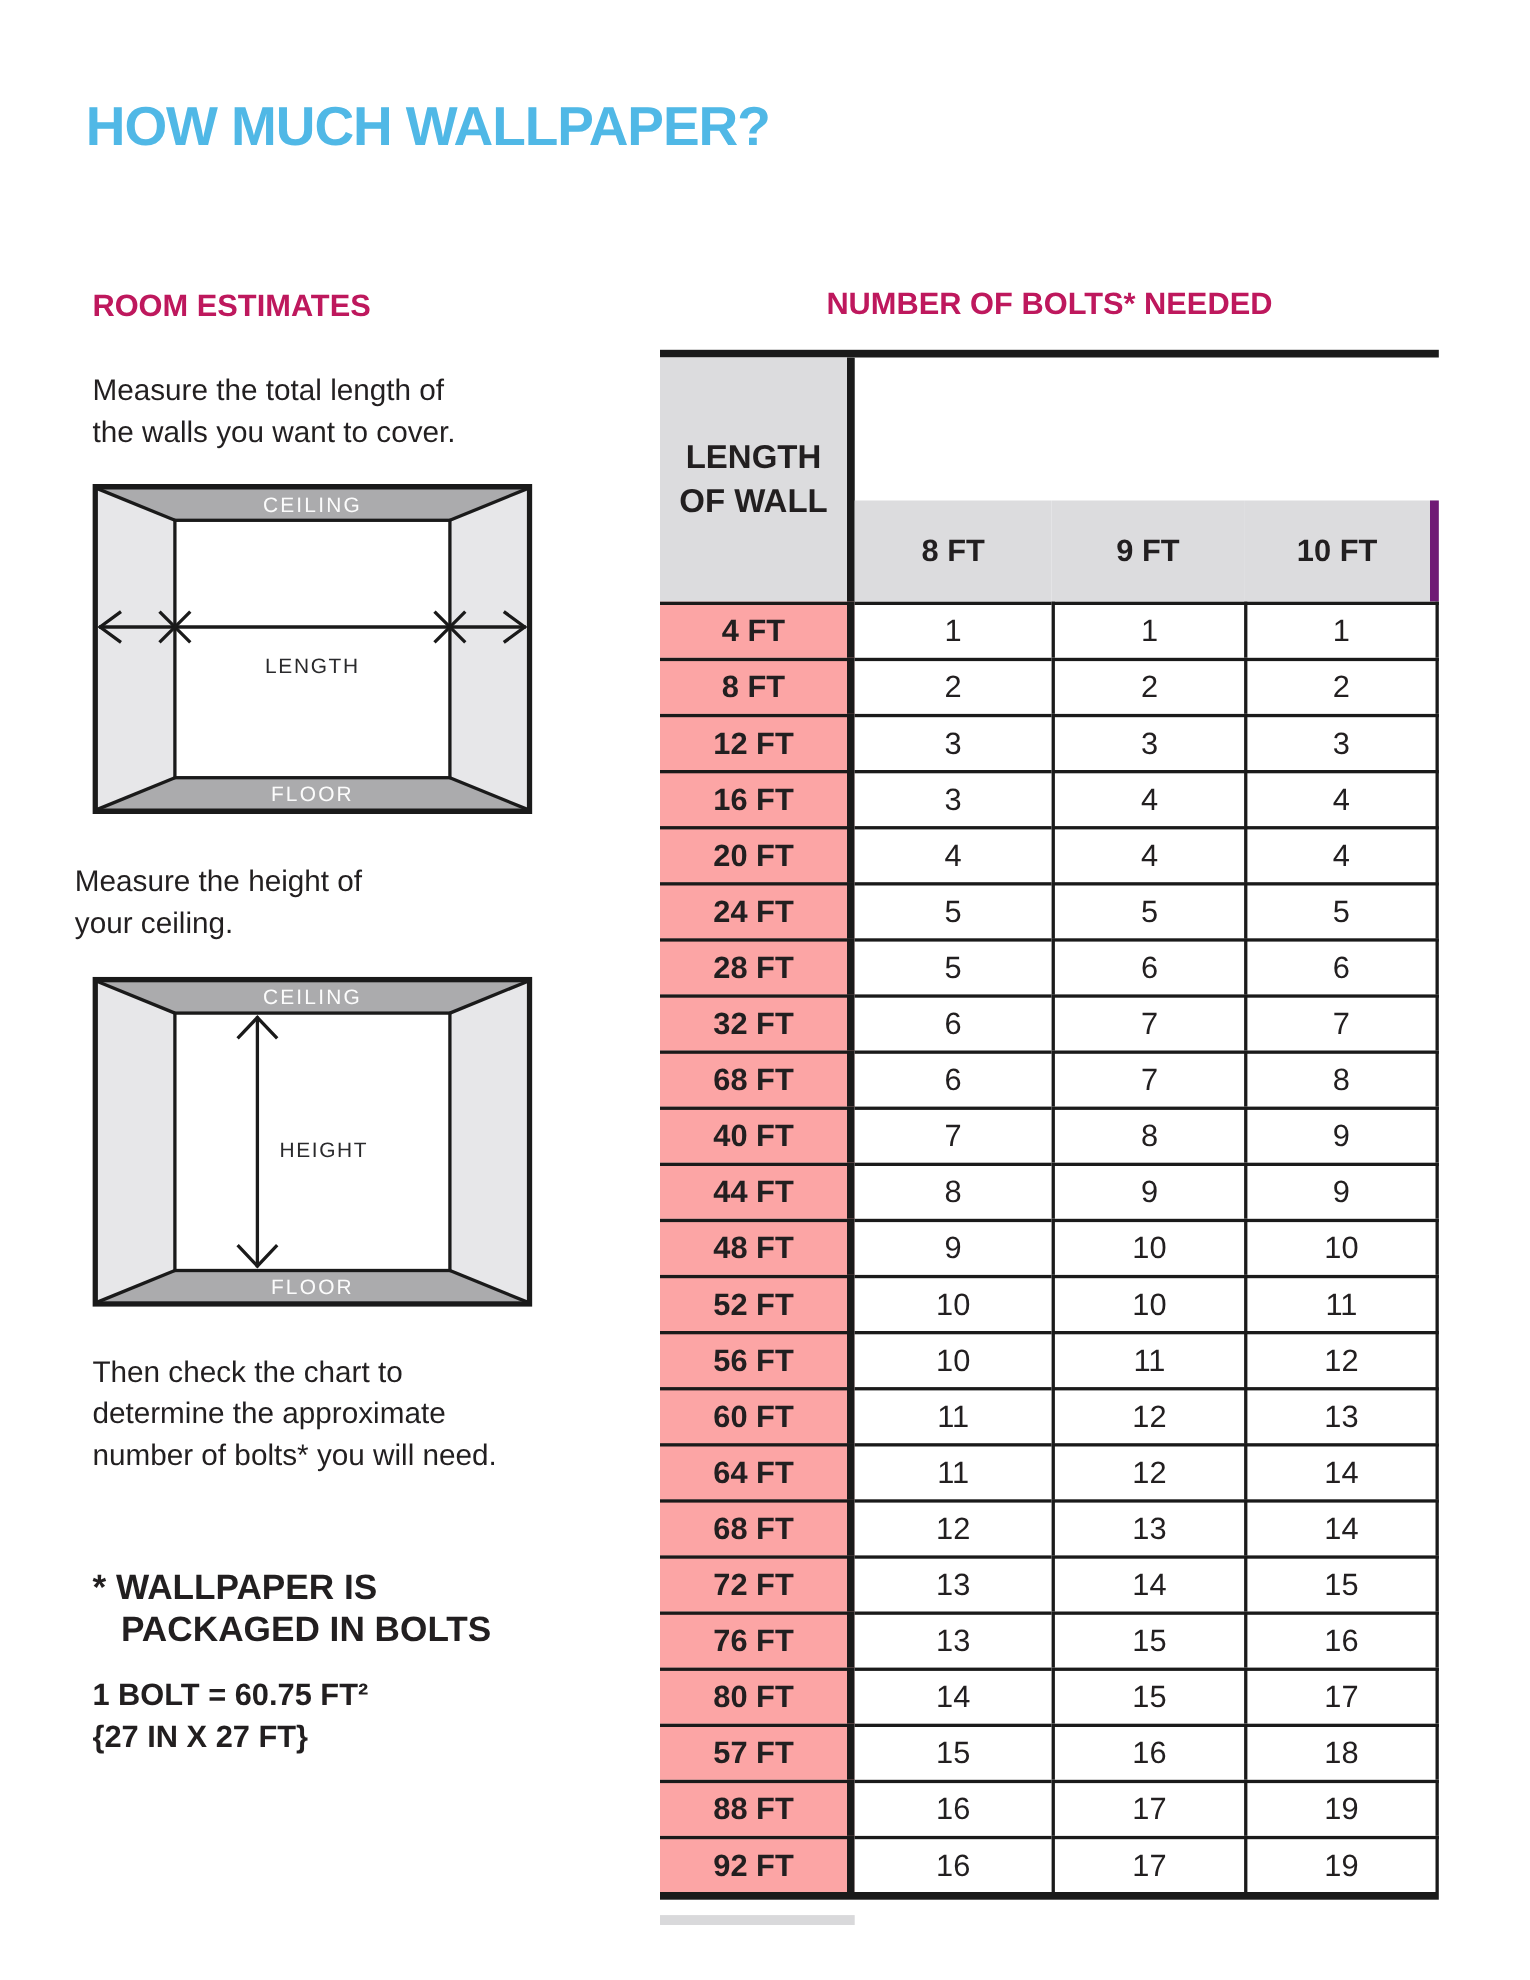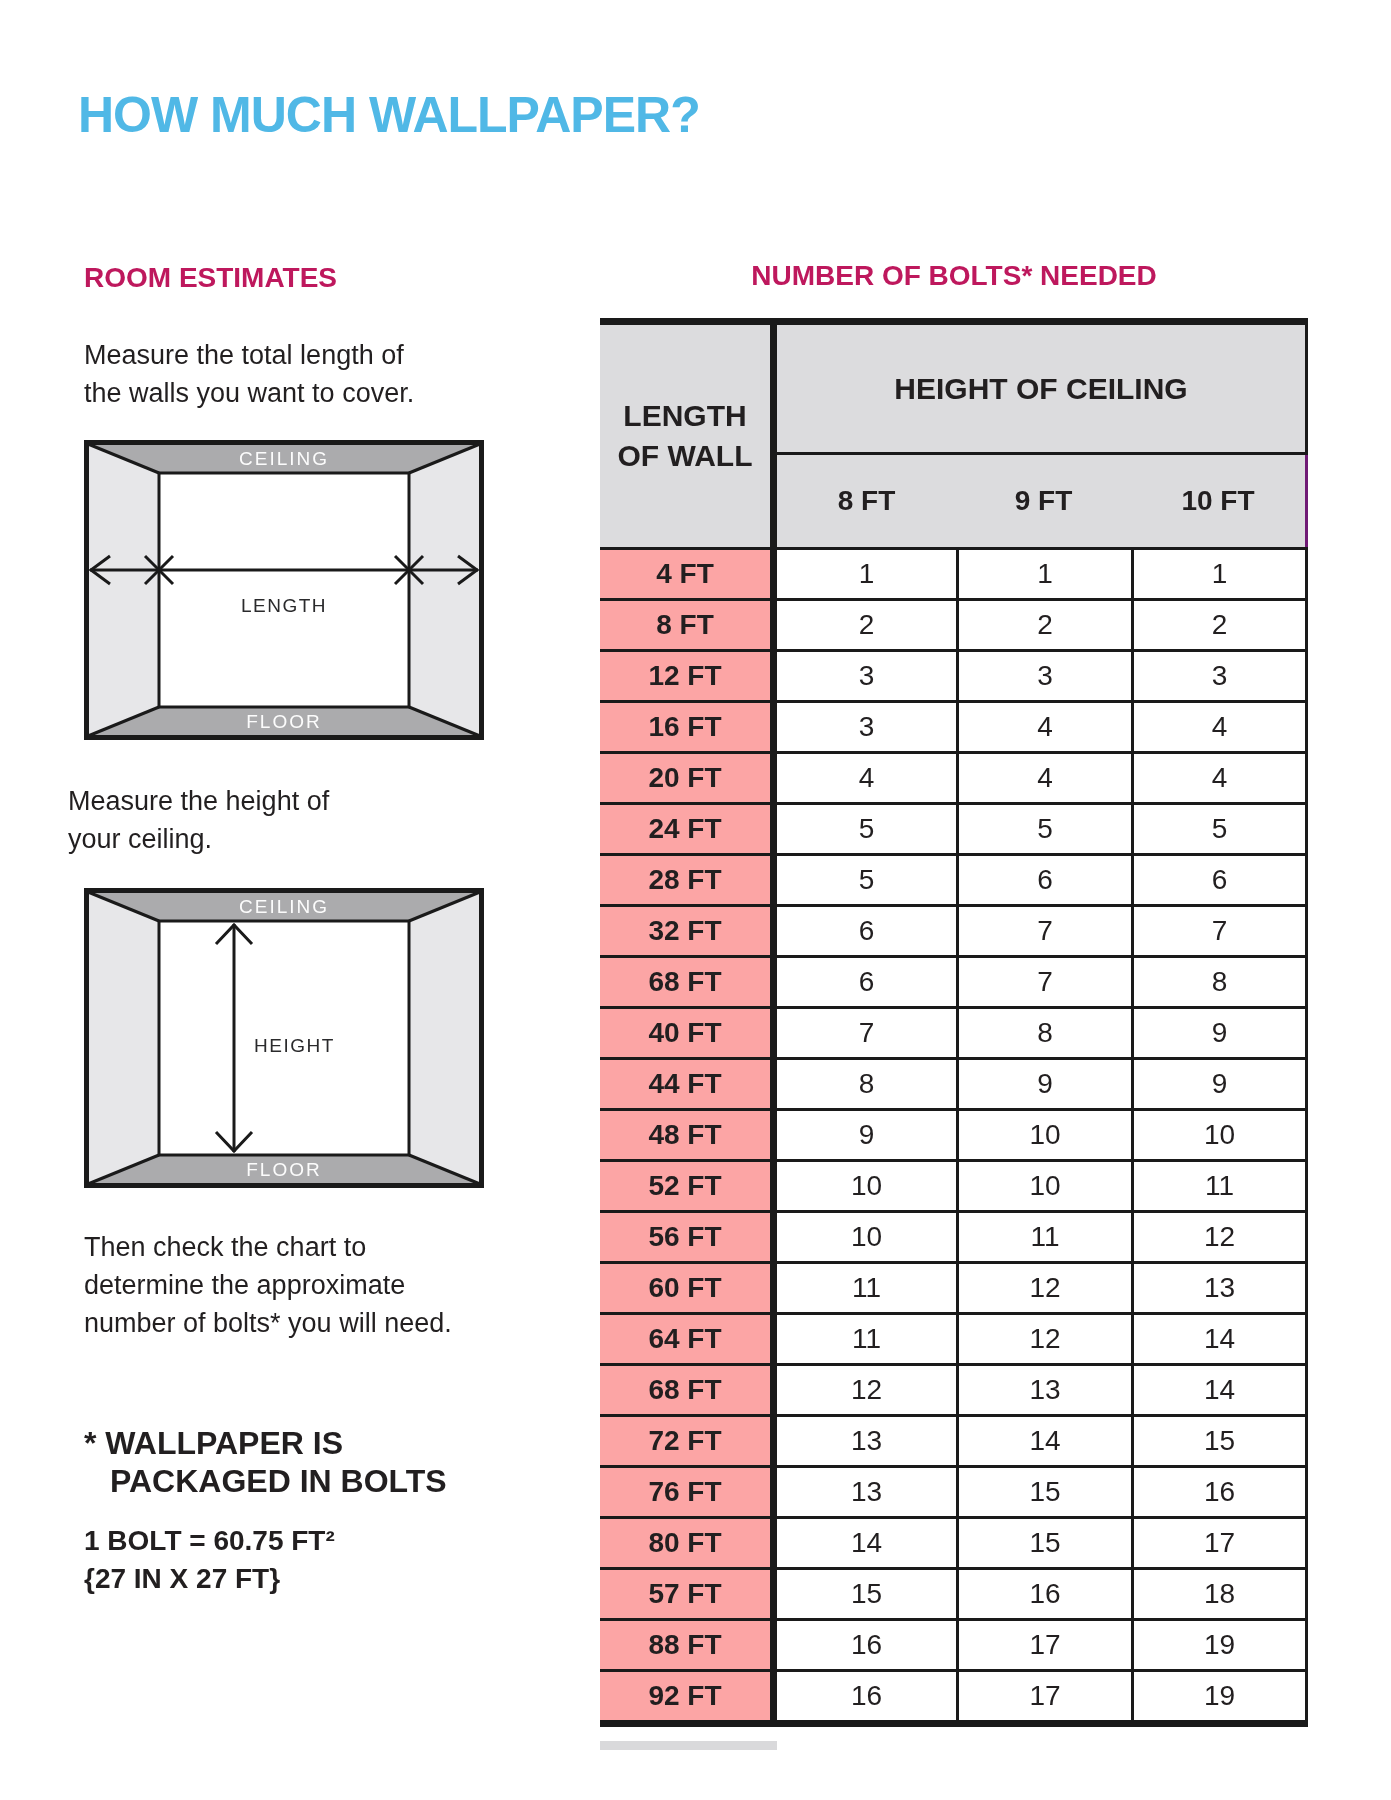--- a/index.html
+++ b/index.html
@@ -47,21 +47,21 @@
     grid-column:1; grid-row:1 / 3; background:#dcdcde;
     border-right:7px solid #1a1a1a;
     font-size:30px; font-weight:bold; text-align:center; white-space:pre-line; line-height:40px;
   }
   .th-group{
     grid-column:2 / 5; grid-row:1; background:#dcdcde;
     border-bottom:3px solid #1a1a1a; border-right:3px solid #1a1a1a;
     font-size:30px; font-weight:bold;
   }
   .th-sub{ grid-row:2; background:#dcdcde; font-size:28px; font-weight:bold; }
-  .th-sub.last{ border-right:3px solid #701a75;text-align:center; }
+  .th-sub.last{ border-right:8px solid #701a75;text-align:center; }
   .label-cell{
     grid-column:1; background:#fca5a5;
     border-top:3px solid #1a1a1a; border-right:7px solid #1a1a1a;
     font-size:28px; font-weight:bold;
   }
   .value-cell{ background:#ffffff; border-top:3px solid #1a1a1a; font-size:28px; }
   .value-cell.vline{ border-left:3px solid #1a1a1a; }
   .value-cell.rline{ border-right:3px solid #1a1a1a; }
   .table-shadow{
     position:absolute; left:600px; top:1741px; width:177px; height:9px; background:#d9d9db;
@@ -140,21 +140,20 @@
   <div class="bolt-eq">
     <div>1 BOLT = 60.75 FT²</div>
     <div>{27 IN X 27 FT}</div>
   </div>
 
   <div class="table-heading blue-heading">NUMBER OF BOLTS* NEEDED</div>
 
   <div class="bolts-table">
     <div class="th-length">LENGTH
 OF WALL</div>
-    <div class="th-group">HEIGHT OF CEILING</div>
     <div class="th-sub">8 FT</div>
     <div class="th-sub">9 FT</div>
     <div class="th-sub last">10 FT</div>
 
   <div class="label-cell">4 FT</div>
       <div class="value-cell">1</div>
       <div class="value-cell vline">1</div>
       <div class="value-cell vline rline">1</div>
       <div class="label-cell">8 FT</div>
       <div class="value-cell">2</div>

